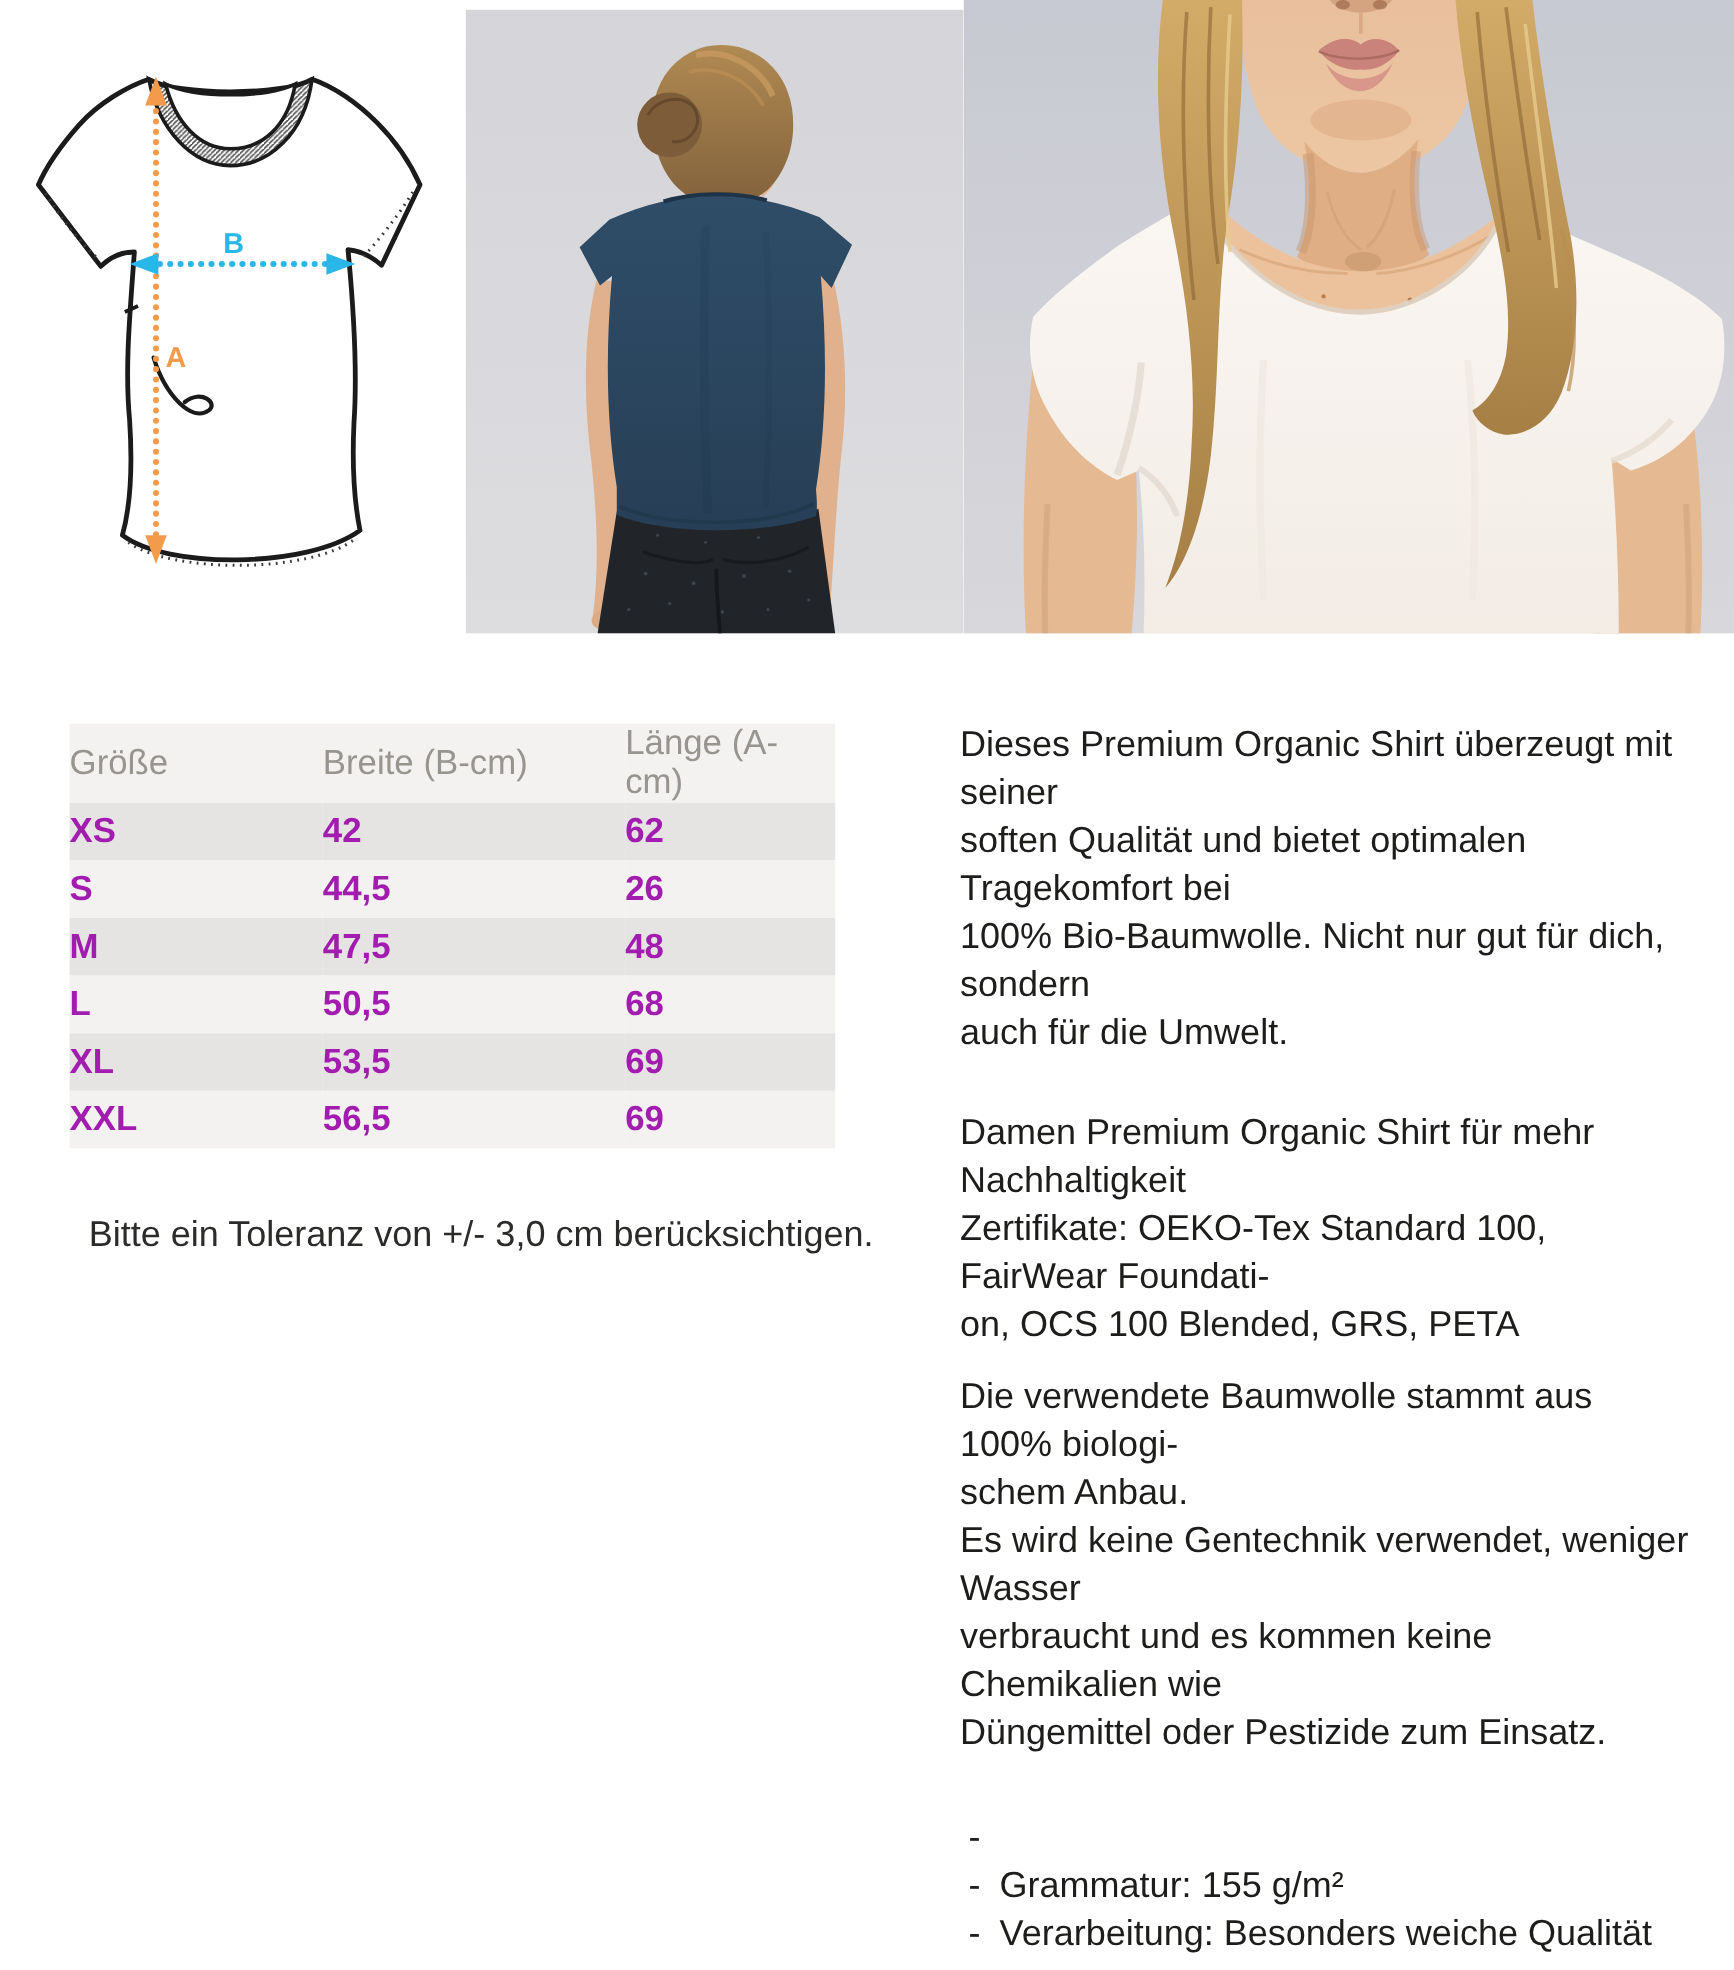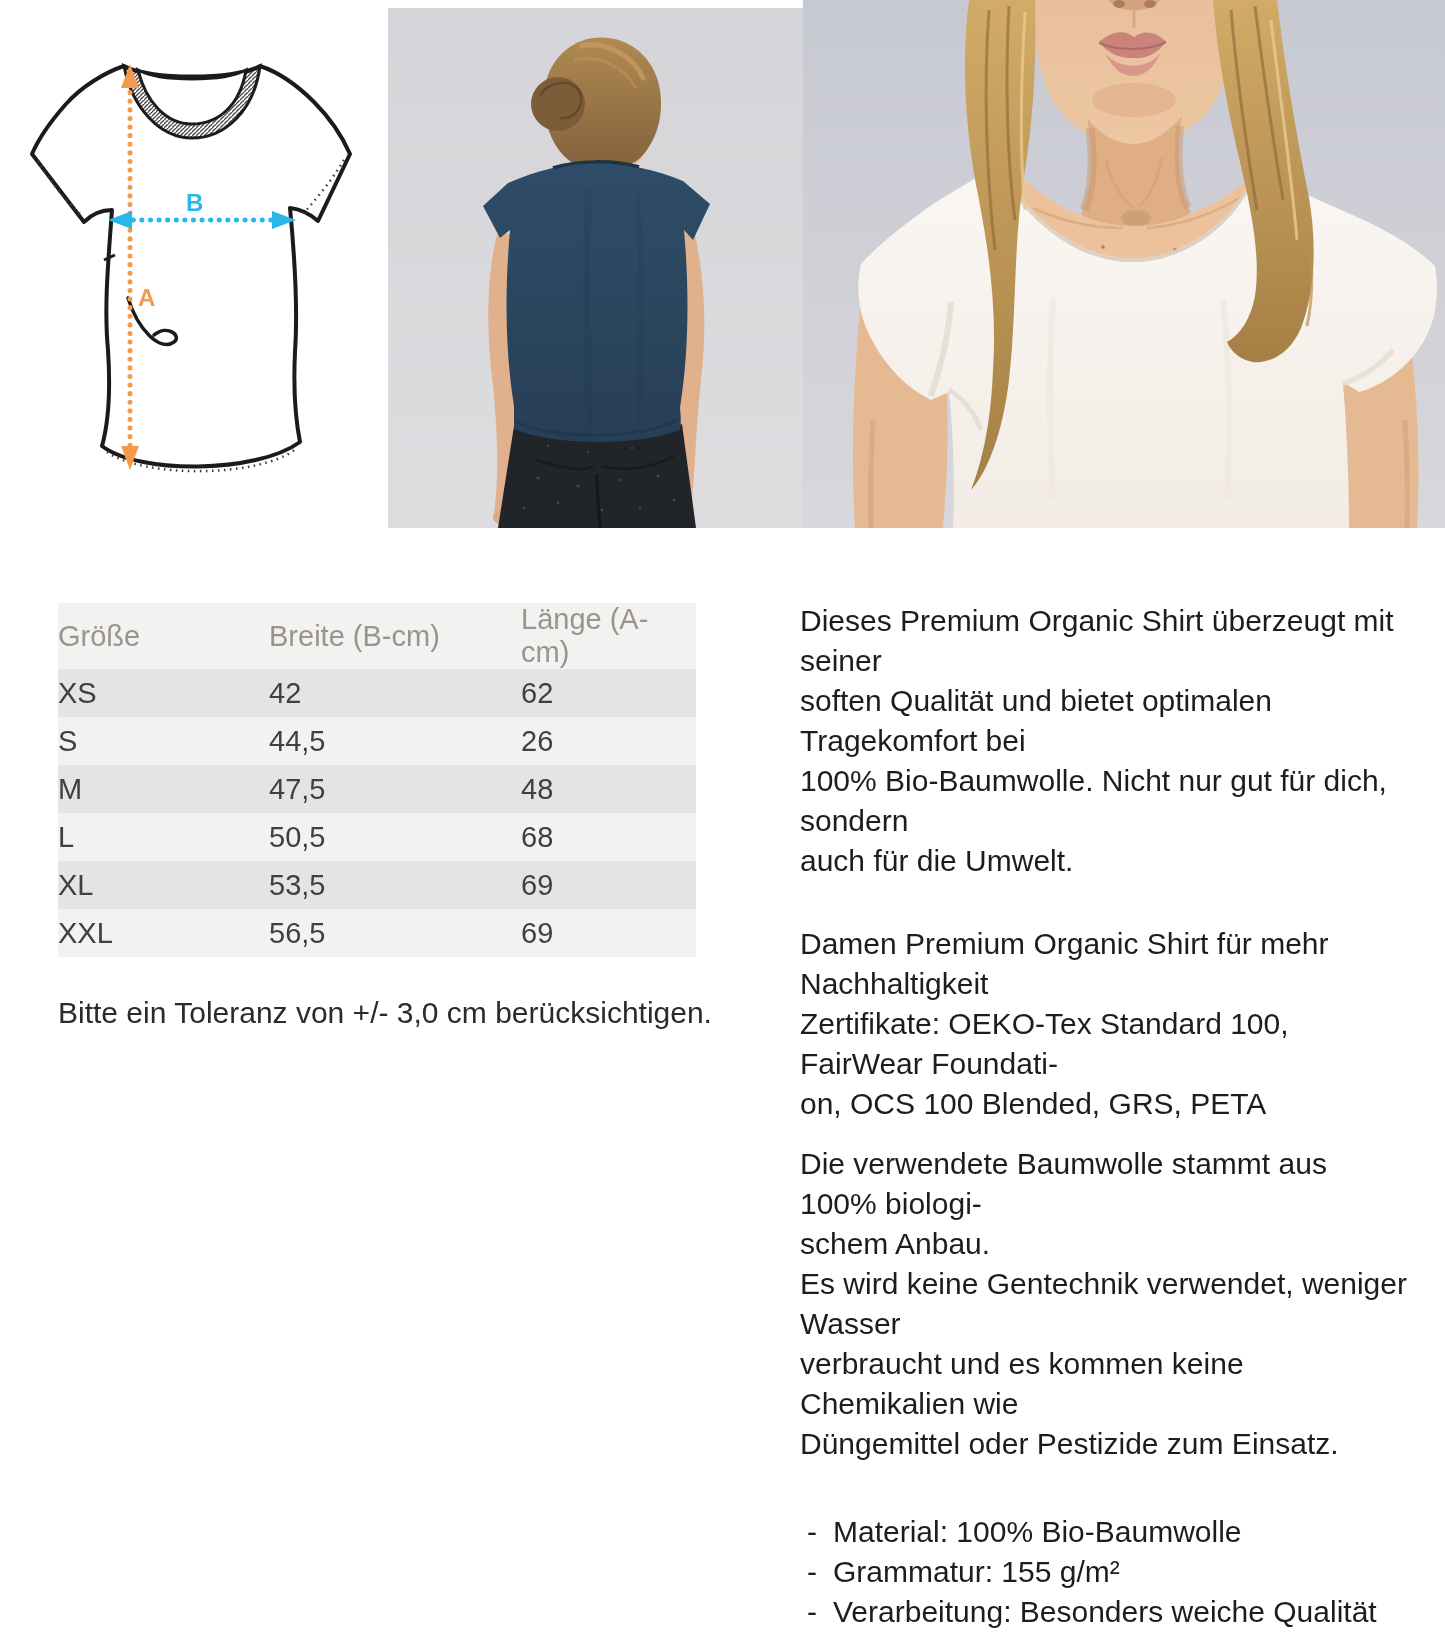--- a/index.html
+++ b/index.html
@@ -13,25 +13,25 @@
   .photo-back{left:388px;top:8px;width:415px;height:520px;}
   .photo-front{left:803px;top:0;width:642px;height:528px;}
 
   
   table.size-chart{position:absolute;left:58px;top:603px;width:638px;
     border-collapse:collapse;table-layout:fixed;font-size:29px;}
   .size-chart col.c1{width:211px;} .size-chart col.c2{width:252px;} .size-chart col.c3{width:175px;}
   .size-chart th,.size-chart td{height:48px;padding:0;text-align:left;font-weight:400;vertical-align:middle;}
   .size-chart th:first-child,.size-chart td:first-child{}
   .size-chart thead th{background:#f3f2f0;color:#98948f;}
-  .size-chart td{color:#404040;}
+  .size-chart td{color:#a21caf;font-weight:bold;}
   .size-chart tbody tr:nth-child(odd) td{background:#e6e4e3;}
   .size-chart tbody tr:nth-child(even) td{background:#f3f2f0;}
 
-  .tolerance{position:absolute;left:58px;top:995px;margin:0;font-size:30px;
+  .tolerance{position:absolute;left:58px;top:995px;margin:16px;font-size:30px;
     line-height:36px;color:#2b2b29;}
 
   
   .description{position:absolute;left:800px;top:601px;width:608px;
     font-size:30px;line-height:40px;color:#1d1d1b;}
   .description p{margin:0;white-space:pre-line;}
   .description p.gap-a{margin-bottom:43px;}
   .description p.gap-b{}
   .description p.gap-c{margin-bottom:20px;}
   .description p.gap-d{margin-bottom:48px;}
@@ -317,21 +317,20 @@
     <p class="gap-c">Zertifikate: OEKO-Tex Standard 100, FairWear Foundati-
 on, OCS 100 Blended, GRS, PETA</p>
     <p class="gap-d">Die verwendete Baumwolle stammt aus 100% biologi-
 schem Anbau.
 Es wird keine Gentechnik verwendet, weniger Wasser
 verbraucht und es kommen keine Chemikalien wie
 Düngemittel oder Pestizide zum Einsatz.</p>
     <ul class="feature-list">
       <li>
         <span class="dash">-</span>
-        <span class="bt">Material: 100% Bio-Baumwolle</span>
       </li>
       <li>
         <span class="dash">-</span>
         <span class="bt">Grammatur: 155 g/m²</span>
       </li>
       <li>
         <span class="dash">-</span>
         <span class="bt">Verarbeitung: Besonders weiche Qualität</span>
       </li>
 

